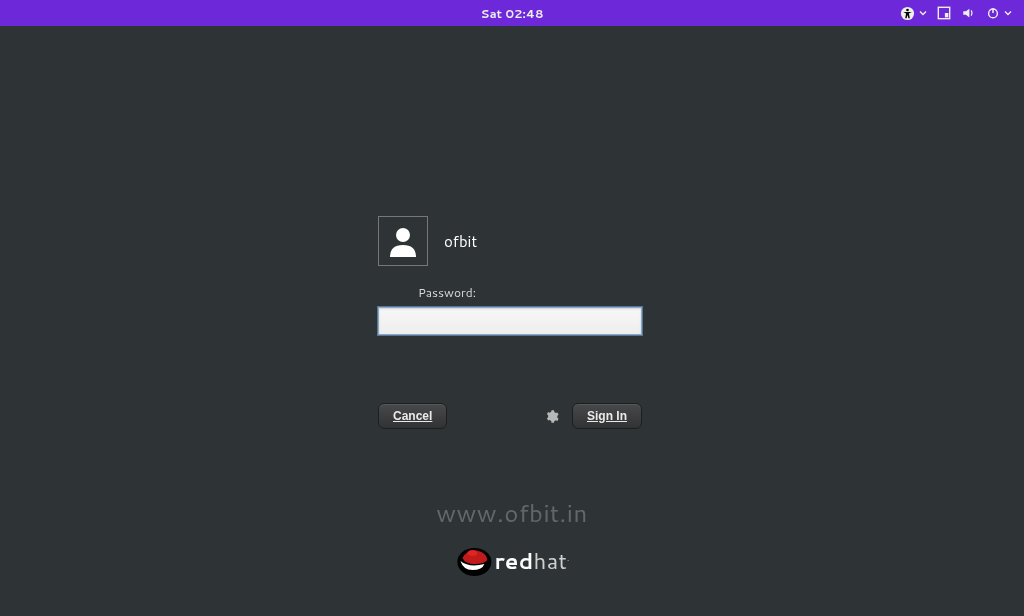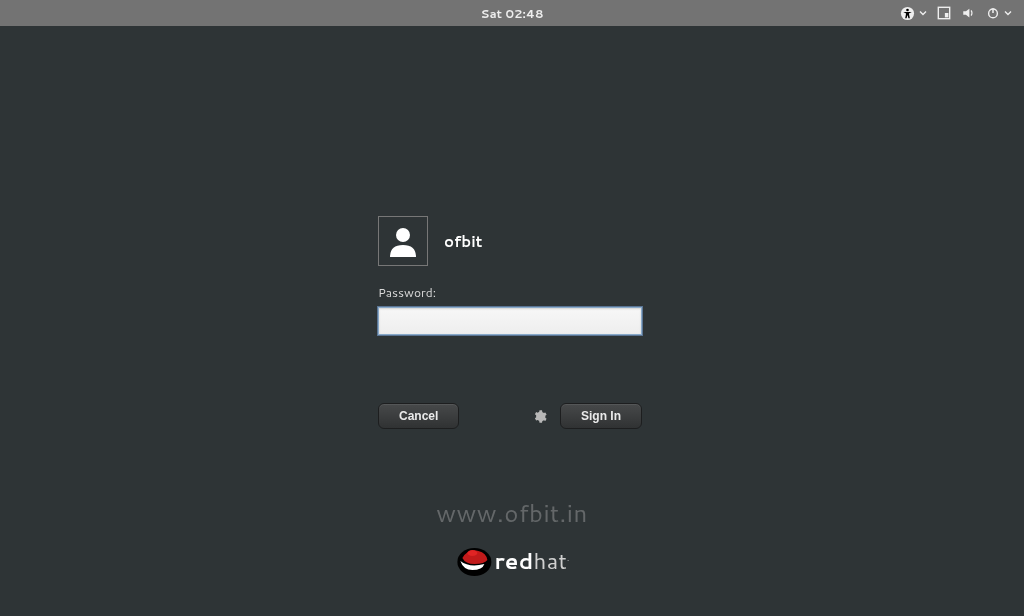--- a/index.html
+++ b/index.html
@@ -9,21 +9,21 @@
     font-family: "Cantarell", "Helvetica Neue", Arial, sans-serif;
     color: #e8e8e8;
     position: relative;
   }
 
   
   .topbar {
     position: absolute;
     top: 0; left: 0; right: 0;
     height: 26px;
-    background: #737373;
+    background: #6d28d9;
     display: flex;
     align-items: center;
     font-size: 12px;
     font-weight: bold;
     color: #eeeeee;
   }
   .topbar .center {
     position: absolute;
     left: 50%;
     transform: translateX(-50%);
@@ -59,28 +59,29 @@
   .avatar-box {
     width: 50px; height: 50px;
     border: 1px solid #777;
     background: #2e3436;
     display: flex;
     align-items: center;
     justify-content: center;
   }
   .username {
     font-size: 15px;
-    font-weight: bold;
+    font-weight: normal;
     color: #ffffff;
   }
 
   .pwd-label {
     font-size: 12px;
     color: #d8d8d8;
     margin-bottom: 6px;
+    margin-left: 40px;
   }
 
   .pwd-input {
     width: 264px;
     height: 28px;
     background: linear-gradient(#f7f7f7, #eeeeee);
     border: 1px solid #88a9c9;
     outline: none;
     padding: 0 6px;
     font-size: 13px;
@@ -89,29 +90,30 @@
   }
 
   .button-row {
     display: flex;
     align-items: center;
     margin-top: 68px;
     width: 264px;
   }
   .btn {
     height: 26px;
-    padding: 0 20px;
+    padding: 0 14px;
     font-size: 12px;
     font-weight: bold;
     color: #eaeaea;
     background: linear-gradient(#47494a, #303233);
     border: 1px solid #1d1e1f;
     border-radius: 6px;
     cursor: pointer;
     box-shadow: inset 0 1px 0 rgba(255,255,255,0.08);
+    text-decoration: underline;
   }
   .spacer { flex: 1; }
   .gear-btn {
     width: 22px; height: 22px;
     display: flex; align-items: center; justify-content: center;
     margin-right: 10px;
     cursor: pointer;
   }
 
   

